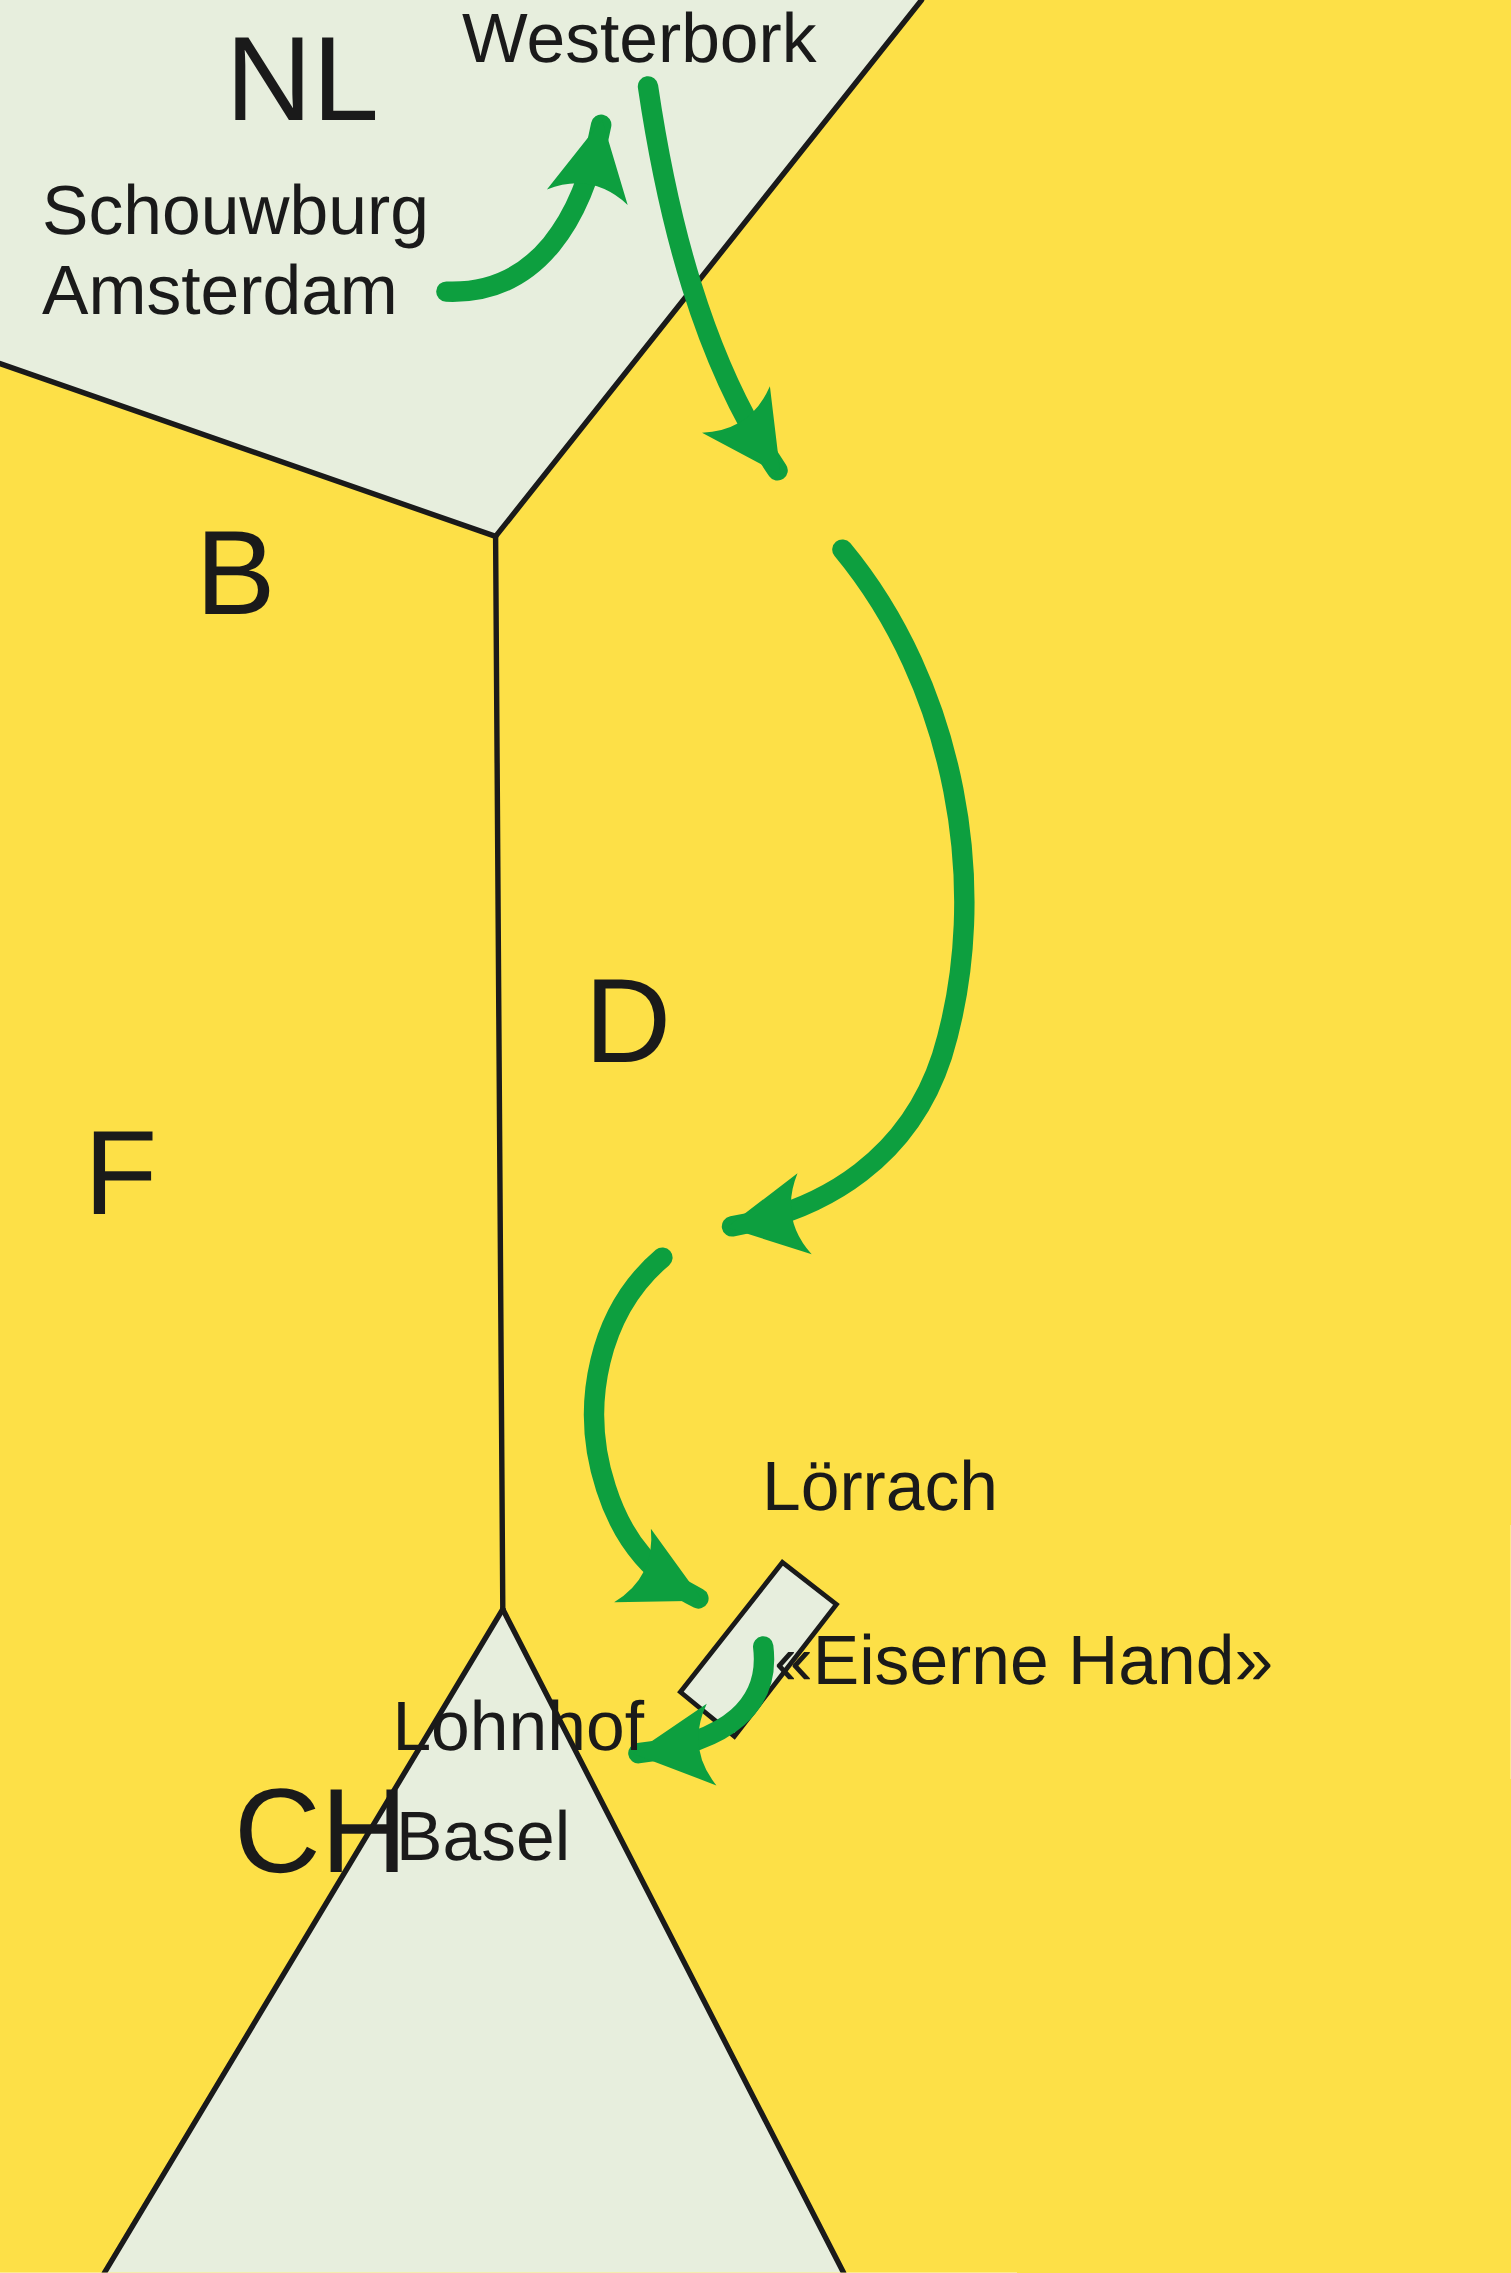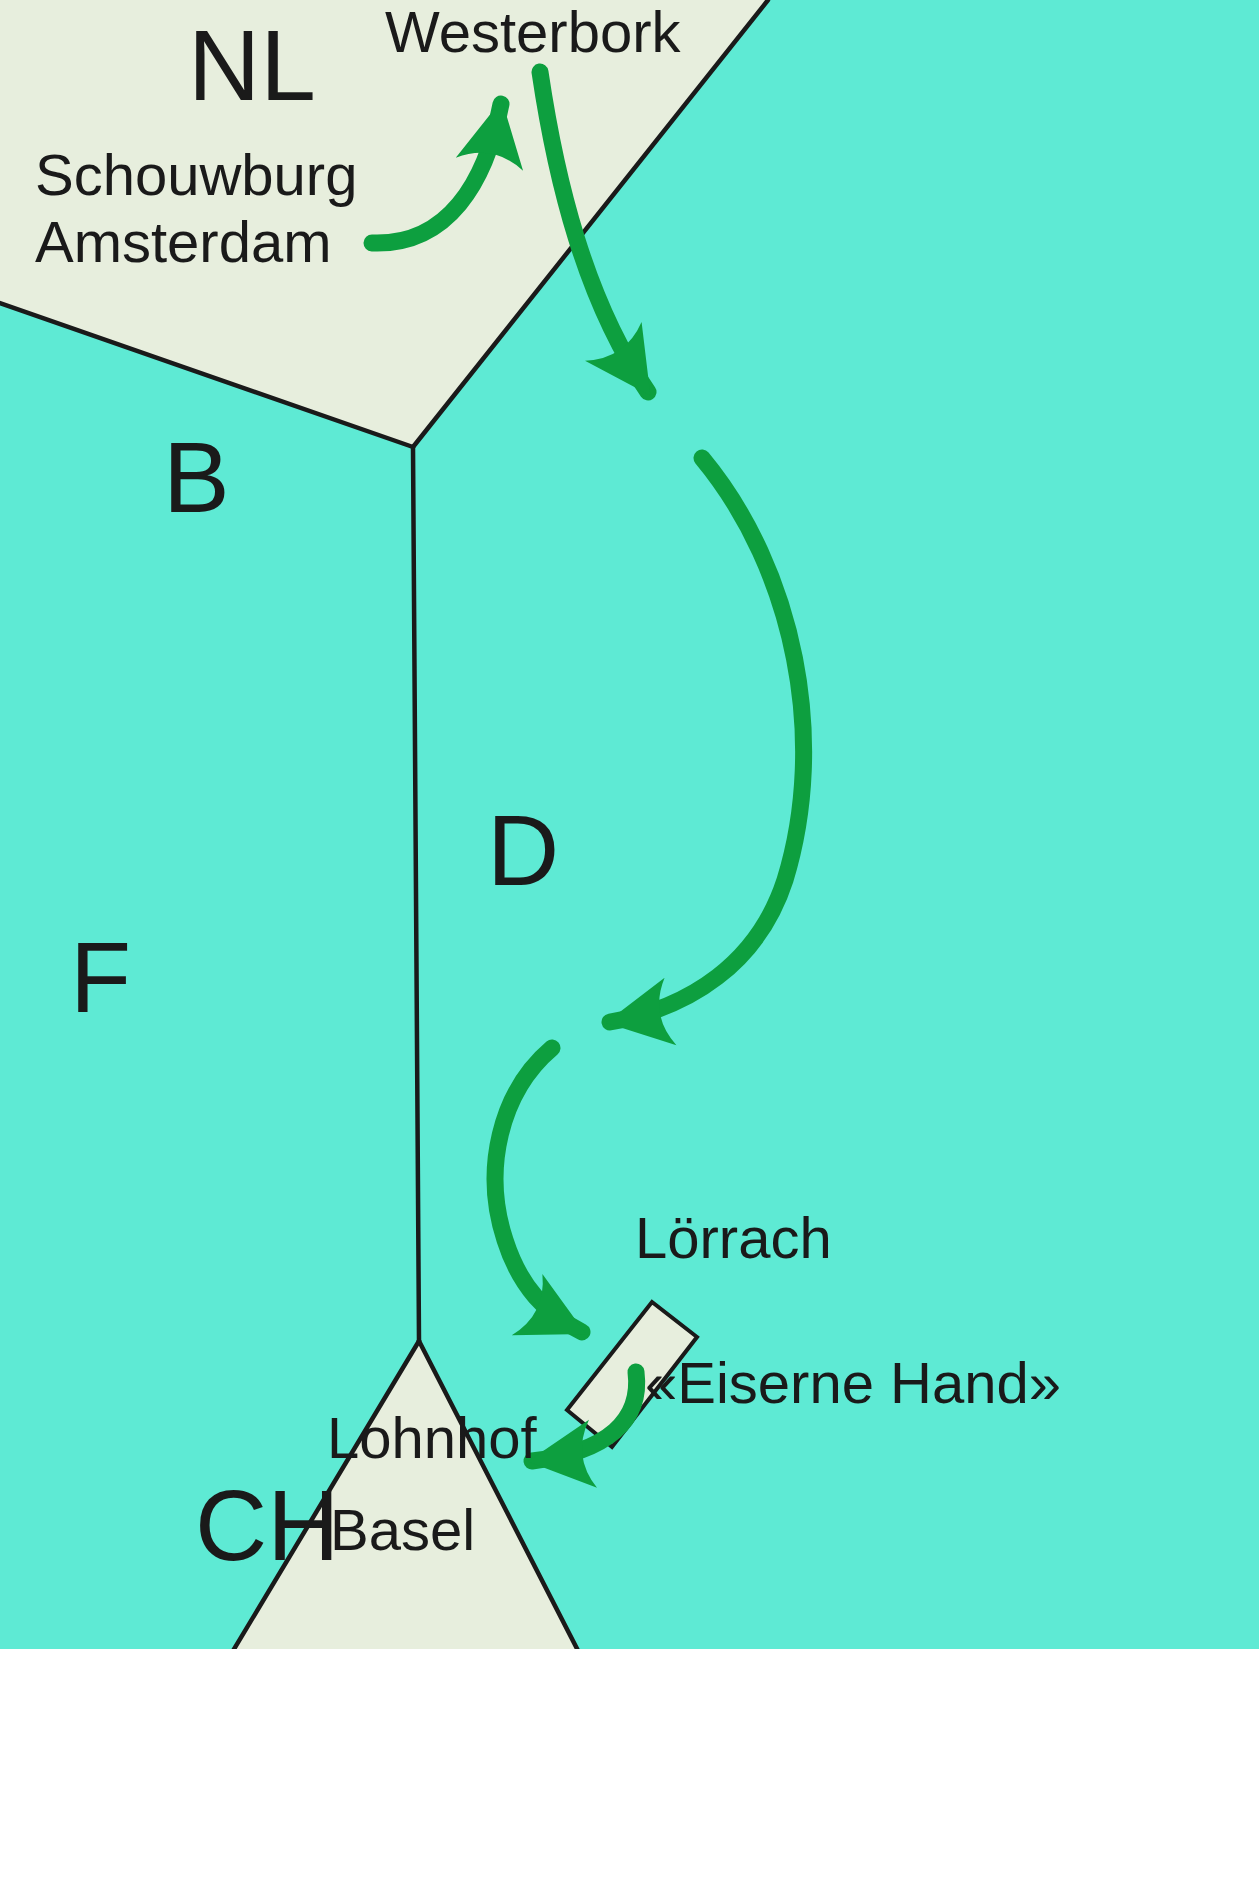--- a/index.html
+++ b/index.html
@@ -3,22 +3,22 @@
 <meta charset="utf-8">
 <style>
   html, body {
     margin: 0;
     padding: 0;
     background: #ffffff;
   }
   .stage {
     position: relative;
     width: 1259px;
-    height: 1649px;
-    background: #5eead4;
+    height: 1894px;
+    background: #fde047;
     overflow: hidden;
   }
   svg { display: block; }
   .region {
     fill: var(--region-fill, #e7eedd);
     stroke: none;
   }
   .sliver {
     fill: var(--region-fill, #e7eedd);
     stroke: var(--border, #1a1a1a);

